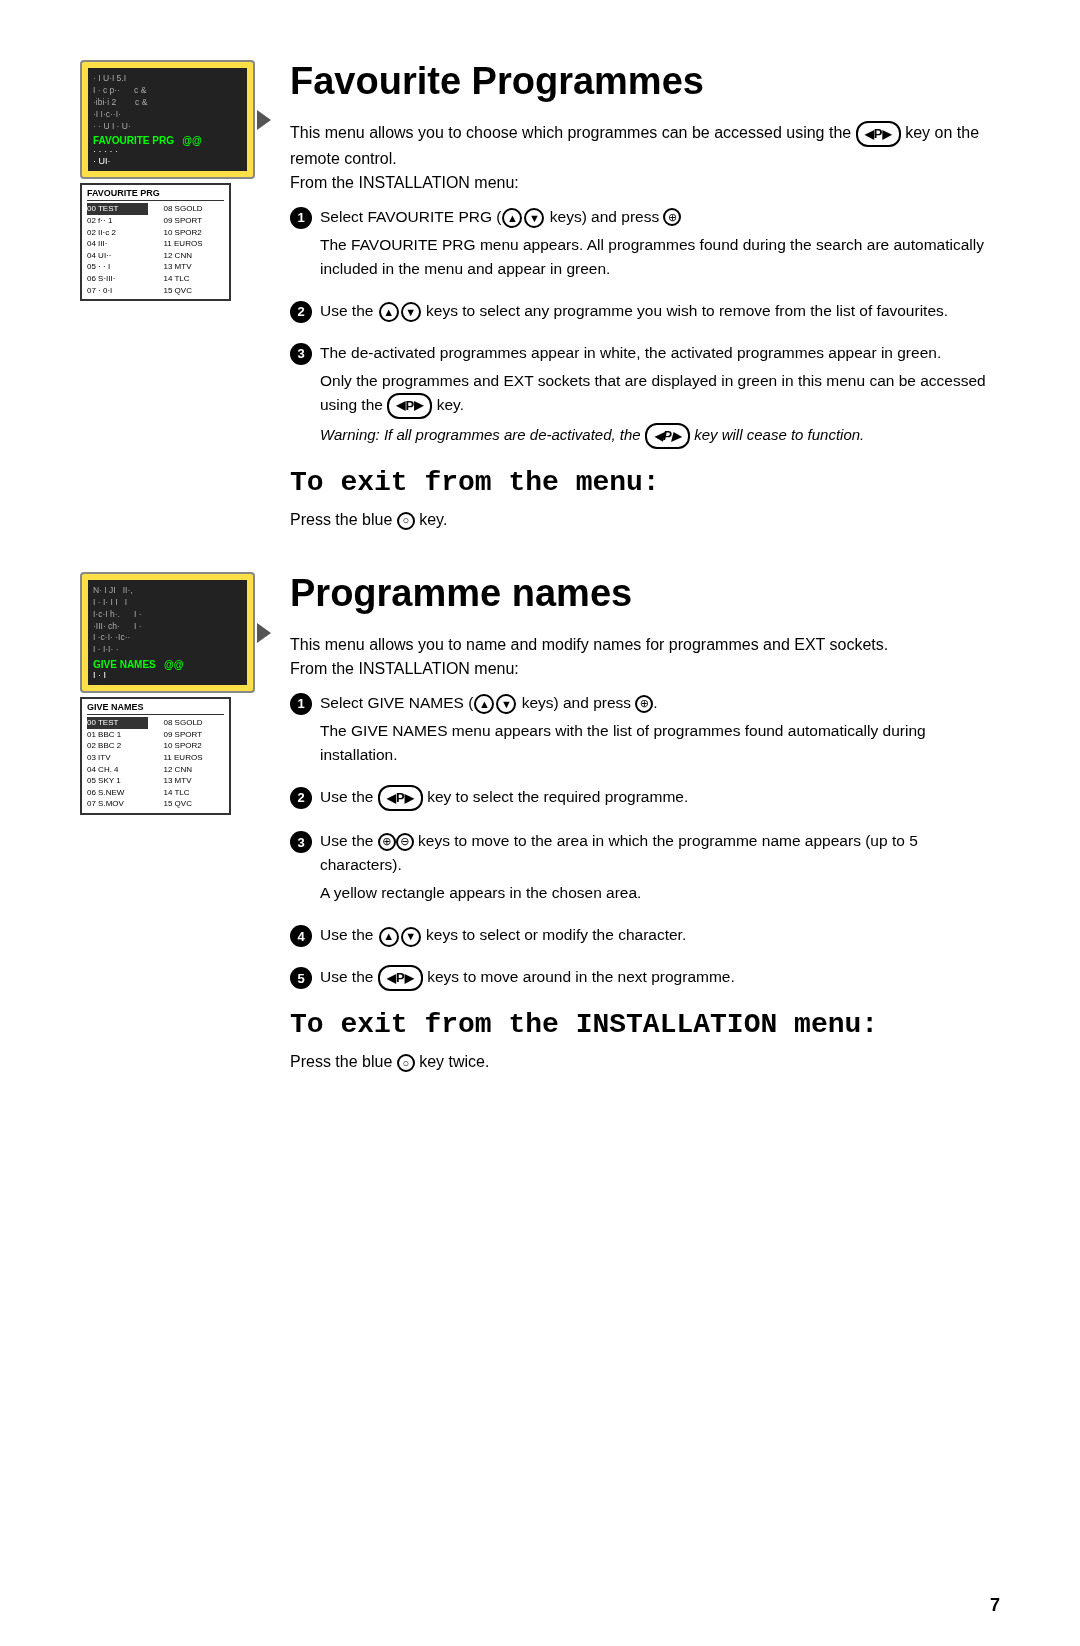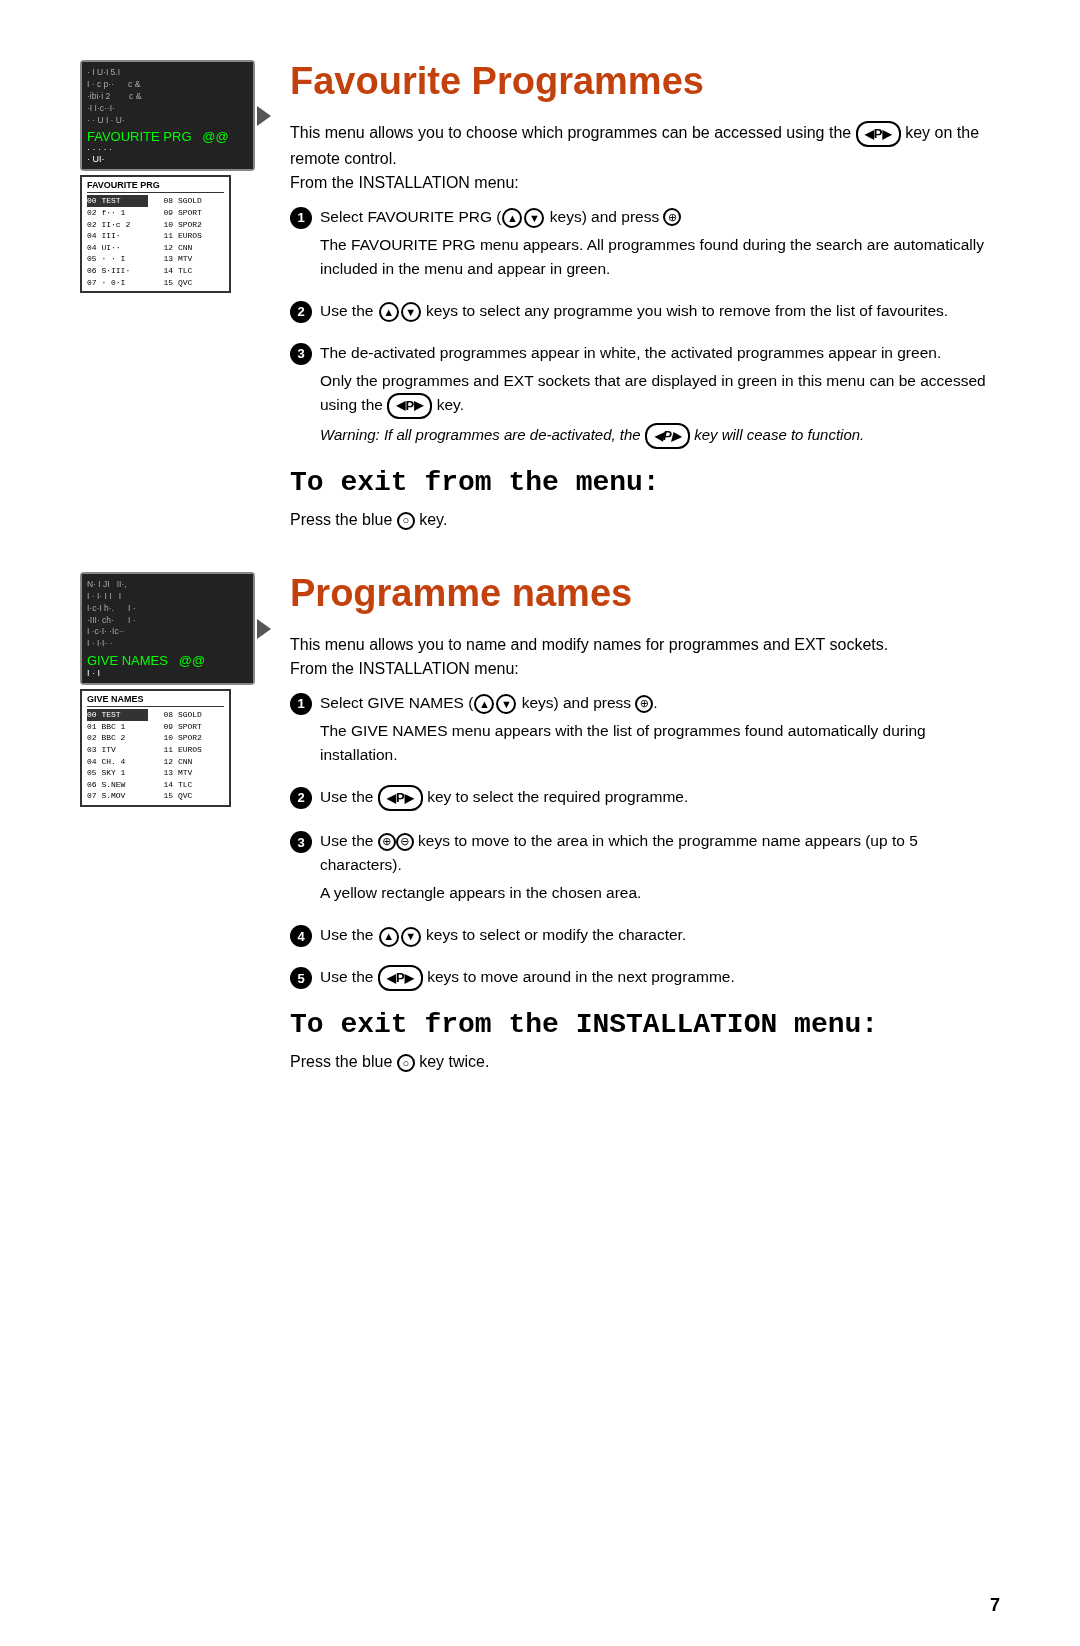--- a/index.html
+++ b/index.html
@@ -16,21 +16,21 @@
       position: absolute;
       bottom: 30px;
       right: 80px;
       font-size: 18px;
       font-weight: bold;
     }
     h1.section-title {
       font-size: 38px;
       font-weight: 900;
       margin-bottom: 18px;
-      color: #c2410c;
+      color: #000000;
     }
     h2.subsection-title {
       font-size: 28px;
       font-weight: 900;
       margin-bottom: 10px;
       margin-top: 10px;
       color: #000;
       font-family: Liberation Mono, monospace;
     }
     .intro-text {
@@ -108,40 +108,41 @@
       font-size: 11px;
       margin: 0 1px;
     }
     .tv-container {
       width: 175px;
       margin-bottom: 20px;
     }
     .tv-outer {
       border: 2px solid #888;
       border-radius: 4px;
-      background: #4d7c0f;
+      background: #fde047;
+      padding: 6px;
       position: relative;
     }
     .tv-screen {
       background: #222;
       color: #ccc;
       font-size: 9px;
       padding: 5px;
       min-height: 80px;
       position: relative;
     }
     .tv-screen-lines {
       color: #aaa;
       font-size: 8.5px;
       line-height: 1.4;
     }
     .tv-label {
       color: #0f0;
-      font-size: 13px;
-      font-weight: normal;
+      font-size: 10px;
+      font-weight: bold;
       margin-top: 3px;
     }
     .tv-label-white {
       color: #fff;
       font-size: 9px;
     }
     .tv-arrow {
       position: absolute;
       right: -18px;
       top: 50%;
@@ -163,21 +164,20 @@
     .menu-box-title {
       font-weight: bold;
       font-size: 9px;
       margin-bottom: 2px;
       border-bottom: 1px solid #333;
       padding-bottom: 2px;
     }
     .menu-cols {
       display: flex;
       gap: 16px;
-      font-family: Liberation Mono, monospace;
     }
     .menu-col {
       flex: 1;
     }
     .menu-row {
       font-size: 8px;
       line-height: 1.45;
     }
     .menu-row.selected {
       background: #333;

